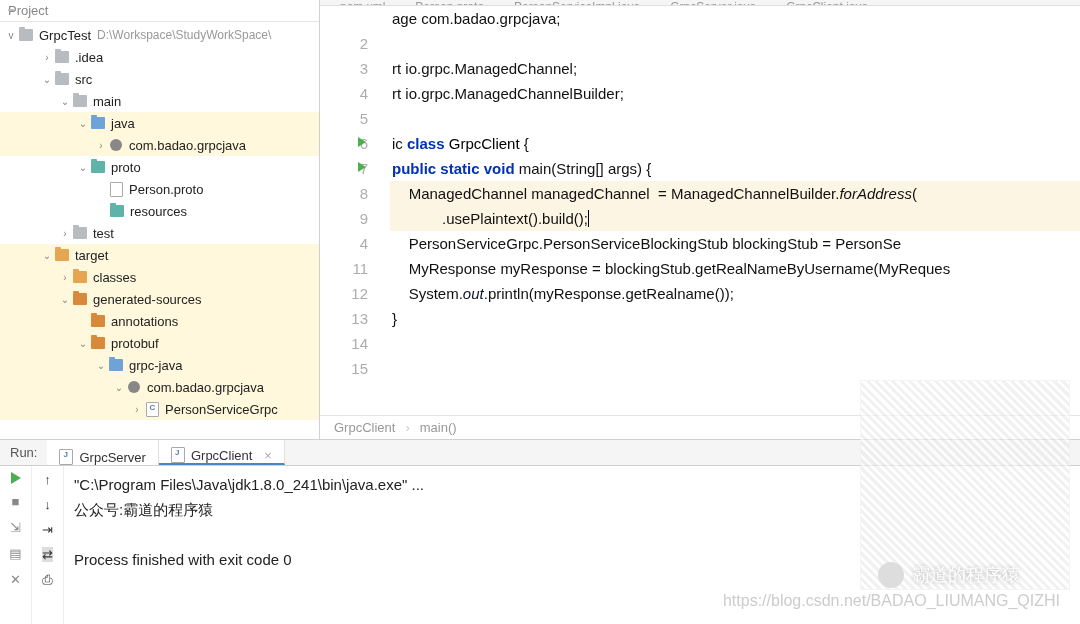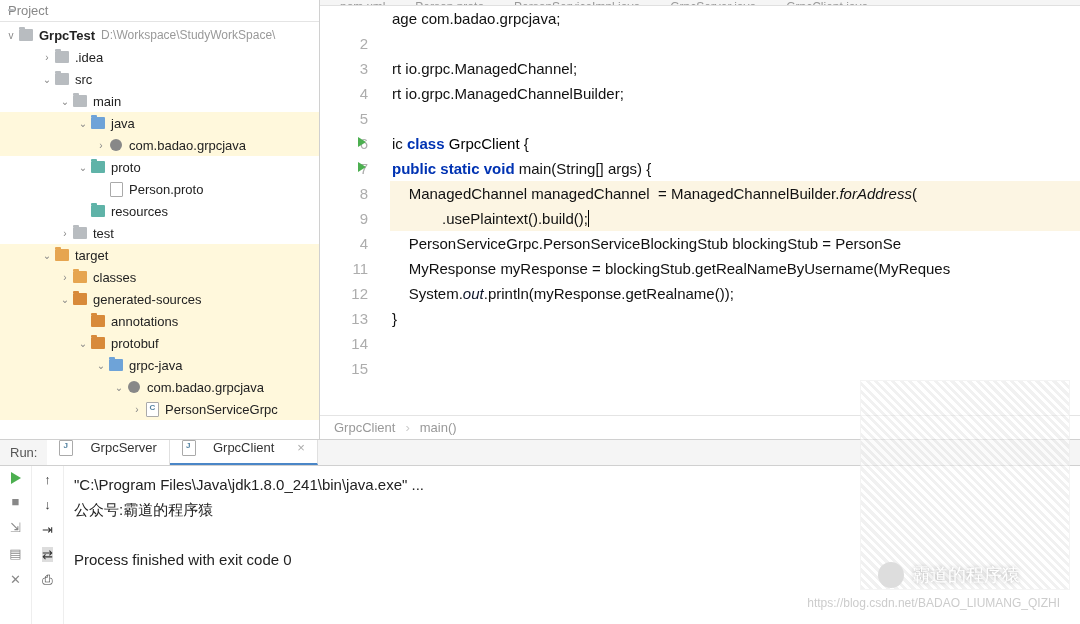--- a/index.html
+++ b/index.html
@@ -7,21 +7,21 @@
 .top { display:flex; height:440px; border-bottom:1px solid #d0d0d0; }
 .sidebar { width:320px; border-right:1px solid #d0d0d0; overflow:hidden; background:#fff; }
 .side-head { display:flex; align-items:center; padding:2px 8px; border-bottom:1px solid #e4e4e4; height:22px; color:#888; }
 .side-head .proj { flex:1; }
 .tree { padding-top:2px; }
 .tree-row { display:flex; align-items:center; height:22px; padding-right:4px; white-space:nowrap; cursor:default; }
 .tree-row.hl { background:#fff8dc; }
 .tree-row .arrow { width:14px; text-align:center; color:#888; font-size:10px; }
 .tree-row .icon { width:16px; height:16px; margin-right:5px; display:inline-flex; align-items:center; justify-content:center; }
 .tree-row .lbl { color:#222; }
-.tree-row .lbl.bold { font-weight:bold;text-align:right; }
+.tree-row .lbl.bold { font-weight:normal;text-align:right; }
 .tree-row .path { color:#999; margin-left:6px; font-size:12px; }
 .fold { width:14px; height:12px; background:#b8bcc0; border-radius:1px; position:relative; }
 .fold::before { content:""; position:absolute; top:-2px; left:0; width:6px; height:2px; background:#b8bcc0; border-radius:1px 1px 0 0; }
 .fold.blue { background:#6ea3d8; } .fold.blue::before { background:#6ea3d8; }
 .fold.teal { background:#5fb3a8; } .fold.teal::before { background:#5fb3a8; }
 .fold.orange { background:#e6a550; } .fold.orange::before { background:#e6a550; }
 .fold.dkorange { background:#d88a3a; } .fold.dkorange::before { background:#d88a3a; }
 .fileic { width:13px; height:15px; background:#fff; border:1px solid #aaa; border-radius:1px; position:relative; }
 .fileic.j::after { content:"J"; position:absolute; font-size:8px; color:#5382a1; left:3px; top:0; font-weight:bold; }
 .fileic.c::after { content:"C"; position:absolute; font-size:8px; color:#5382a1; left:3px; top:0; font-weight:bold; }
@@ -38,30 +38,30 @@
 .kw { color:#0033b3; font-weight:bold; }
 .cls { color:#000; }
 .fld { color:#0f172a; font-style:italic; }
 .static { font-style:italic;margin-top:24px; }
 .caret { border-right:1px solid #000; }
 .breadcrumb { height:24px; border-top:1px solid #e4e4e4; display:flex; align-items:center; padding-left:14px; color:#999; font-size:13px; gap:10px; }
 .breadcrumb span.sep { color:#ccc; }
 .bottom { height:192px; display:flex; flex-direction:column; }
 .run-tabs { height:26px; display:flex; align-items:center; border-bottom:1px solid #d0d0d0; background:#f5f5f5; }
 .run-lbl { padding:0 10px; color:#555; }
-.run-tab { display:flex; align-items:flex-start; gap:17px; padding:0 12px; height:100%; border-right:1px solid #e0e0e0; background:#fff; }
+.run-tab { display:flex; align-items:flex-end; gap:6px; padding:0 12px; height:100%; border-right:1px solid #e0e0e0; background:#fff; }
 .run-tab.active { background:#fff; border-bottom:2px solid #4a86c7; }
 .run-body { flex:1; display:flex; }
 .run-tools { width:32px; display:flex; flex-direction:column; align-items:center; padding-top:6px; gap:10px; border-right:1px solid #eee; }
 .run-tools .t { width:16px; height:16px; color:#888; font-size:13px; text-align:center; }
 .run-tools2 { width:32px; display:flex; flex-direction:column; align-items:center; padding-top:6px; gap:10px; border-right:1px solid #eee; }
 .play { width:0; height:0; border-left:10px solid #4caf50; border-top:6px solid transparent; border-bottom:6px solid transparent; }
 .console { flex:1; padding:6px 10px; font-family:"Consolas",monospace; font-size:15px; line-height:25px; color:#222; }
 .qr { position:absolute; right:10px; top:380px; width:210px; height:210px; background:repeating-linear-gradient(45deg,#e8e8e8 0 3px,#fff 3px 6px); opacity:.6; border:1px solid #eee; }
-.wm { position:absolute; right:20px; bottom:14px; color:#ccc; font-size:12px; }
+.wm { position:absolute; right:20px; bottom:14px; color:#ccc; font-size:16px; }
 .wm2 { position:absolute; right:60px; bottom:36px; color:#fff; font-size:18px; text-shadow:0 0 4px rgba(0,0,0,.3); display:flex; align-items:center; gap:8px; }
 .wm2 .ico { width:26px; height:26px; border-radius:50%; background:#ddd; }
 </style>
 </head>
 <body>
 
 <div class="top">
   <div class="sidebar">
     <div class="side-head">
       <span class="icon"><span class="fold"></span></span>
@@ -118,21 +118,21 @@
           </span>
           <span class="lbl">proto</span>
         </div>
         <div class="tree-row" style="padding-left: 94px;">
           <span class="arrow"></span>
           <span class="icon">
             <span class="fileic"></span>
           </span>
           <span class="lbl">Person.proto</span>
         </div>
-        <div class="tree-row" style="padding-left: 76px;">
+        <div class="tree-row" style="padding-left: 76px; margin-left: 19px;">
           <span class="arrow"></span>
           <span class="icon">
             <span class="fold teal"></span>
           </span>
           <span class="lbl">resources</span>
         </div>
         <div class="tree-row" style="padding-left: 58px;">
           <span class="arrow">›</span>
           <span class="icon">
             <span class="fold "></span>

